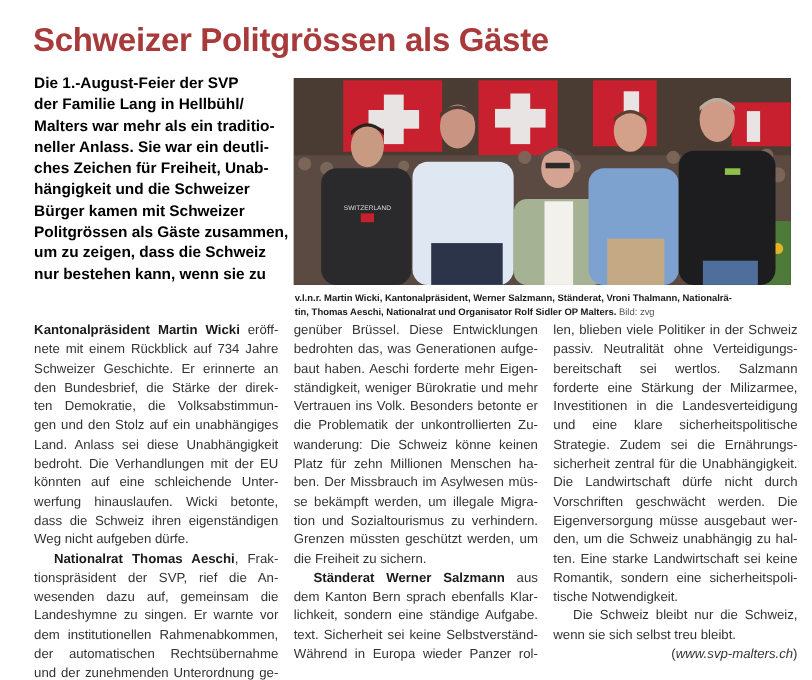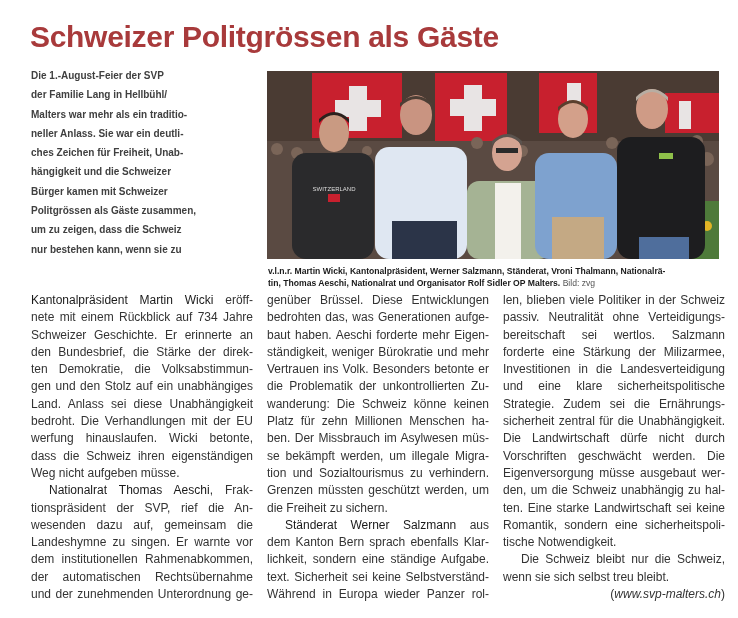--- a/index.html
+++ b/index.html
@@ -8,21 +8,21 @@
 
   .title {
     position: absolute; left: 30px; top: 20px;
     font-family: "Liberation Sans", sans-serif;
     font-weight: bold; font-size: 30px; letter-spacing: -0.3px;
     color: #a83a3b; white-space: nowrap;
   }
 
   .lead {
     position: absolute; left: 31px; top: 66px; width: 222px;
-    font-weight: bold; font-size: 10px; line-height: 19.3px; color: #404040;
+    font-weight: bold; font-size: 14px; line-height: 19.3px; color: #000000;
   }
   .lead span { display: block; white-space: nowrap; }
 
   .photo {
     position: absolute; left: 267px; top: 71px; width: 452px; height: 188px;
     overflow: hidden; background: #3a2f2c;
   }
   .photo svg { display: block; width: 100%; height: 100%; }
 
   .caption {
@@ -35,21 +35,21 @@
 
   .col {
     position: absolute; top: 292px; width: 222px;
     font-size: 12px; line-height: 17.3px; color: #333;
     text-align: justify;
   }
   .col .ln { display: block; white-space: nowrap; text-align: justify; text-align-last: justify; height: 17.3px; overflow: visible; }
   .col .ln.last { text-align-last: left; }
   .col .ln.right { text-align-last: right; }
   .col .ln.indent { padding-left: 18px; }
-  .col b { font-weight: normal; color: #1a1a1a; }
+  .col b { font-weight: bold; color: #1a1a1a; }
   .col-1 { left: 31px; }
   .col-2 { left: 267px; }
   .col-3 { left: 503px; }
 </style>
 </head>
 <body>
 
 <h1 class="title">Schweizer Politgrössen als Gäste</h1>
 
 <div class="lead">
@@ -155,23 +155,24 @@
 
 <div class="col col-1">
     <span class="ln"><b>Kantonalpräsident Martin Wicki</b> eröff-</span>
     <span class="ln">nete mit einem Rückblick auf 734 Jahre</span>
     <span class="ln">Schweizer Geschichte. Er erinnerte an</span>
     <span class="ln">den Bundesbrief, die Stärke der direk-</span>
     <span class="ln">ten Demokratie, die Volksabstimmun-</span>
     <span class="ln">gen und den Stolz auf ein unabhängiges</span>
     <span class="ln">Land. Anlass sei diese Unabhängigkeit</span>
     <span class="ln">bedroht. Die Verhandlungen mit der EU</span>
+    <span class="ln">könnten auf eine schleichende Unter-</span>
     <span class="ln">werfung hinauslaufen. Wicki betonte,</span>
     <span class="ln">dass die Schweiz ihren eigenständigen</span>
-    <span class="ln last">Weg nicht aufgeben müsse.</span>
+    <span class="ln last">Weg nicht aufgeben dürfe.</span>
     <span class="ln indent"><b>Nationalrat Thomas Aeschi</b>, Frak-</span>
     <span class="ln">tionspräsident der SVP, rief die An-</span>
     <span class="ln">wesenden dazu auf, gemeinsam die</span>
     <span class="ln">Landeshymne zu singen. Er warnte vor</span>
     <span class="ln">dem institutionellen Rahmenabkommen,</span>
     <span class="ln">der automatischen Rechtsübernahme</span>
     <span class="ln">und der zunehmenden Unterordnung ge-</span>
   </div>
 <div class="col col-2">
     <span class="ln">genüber Brüssel. Diese Entwicklungen</span>

